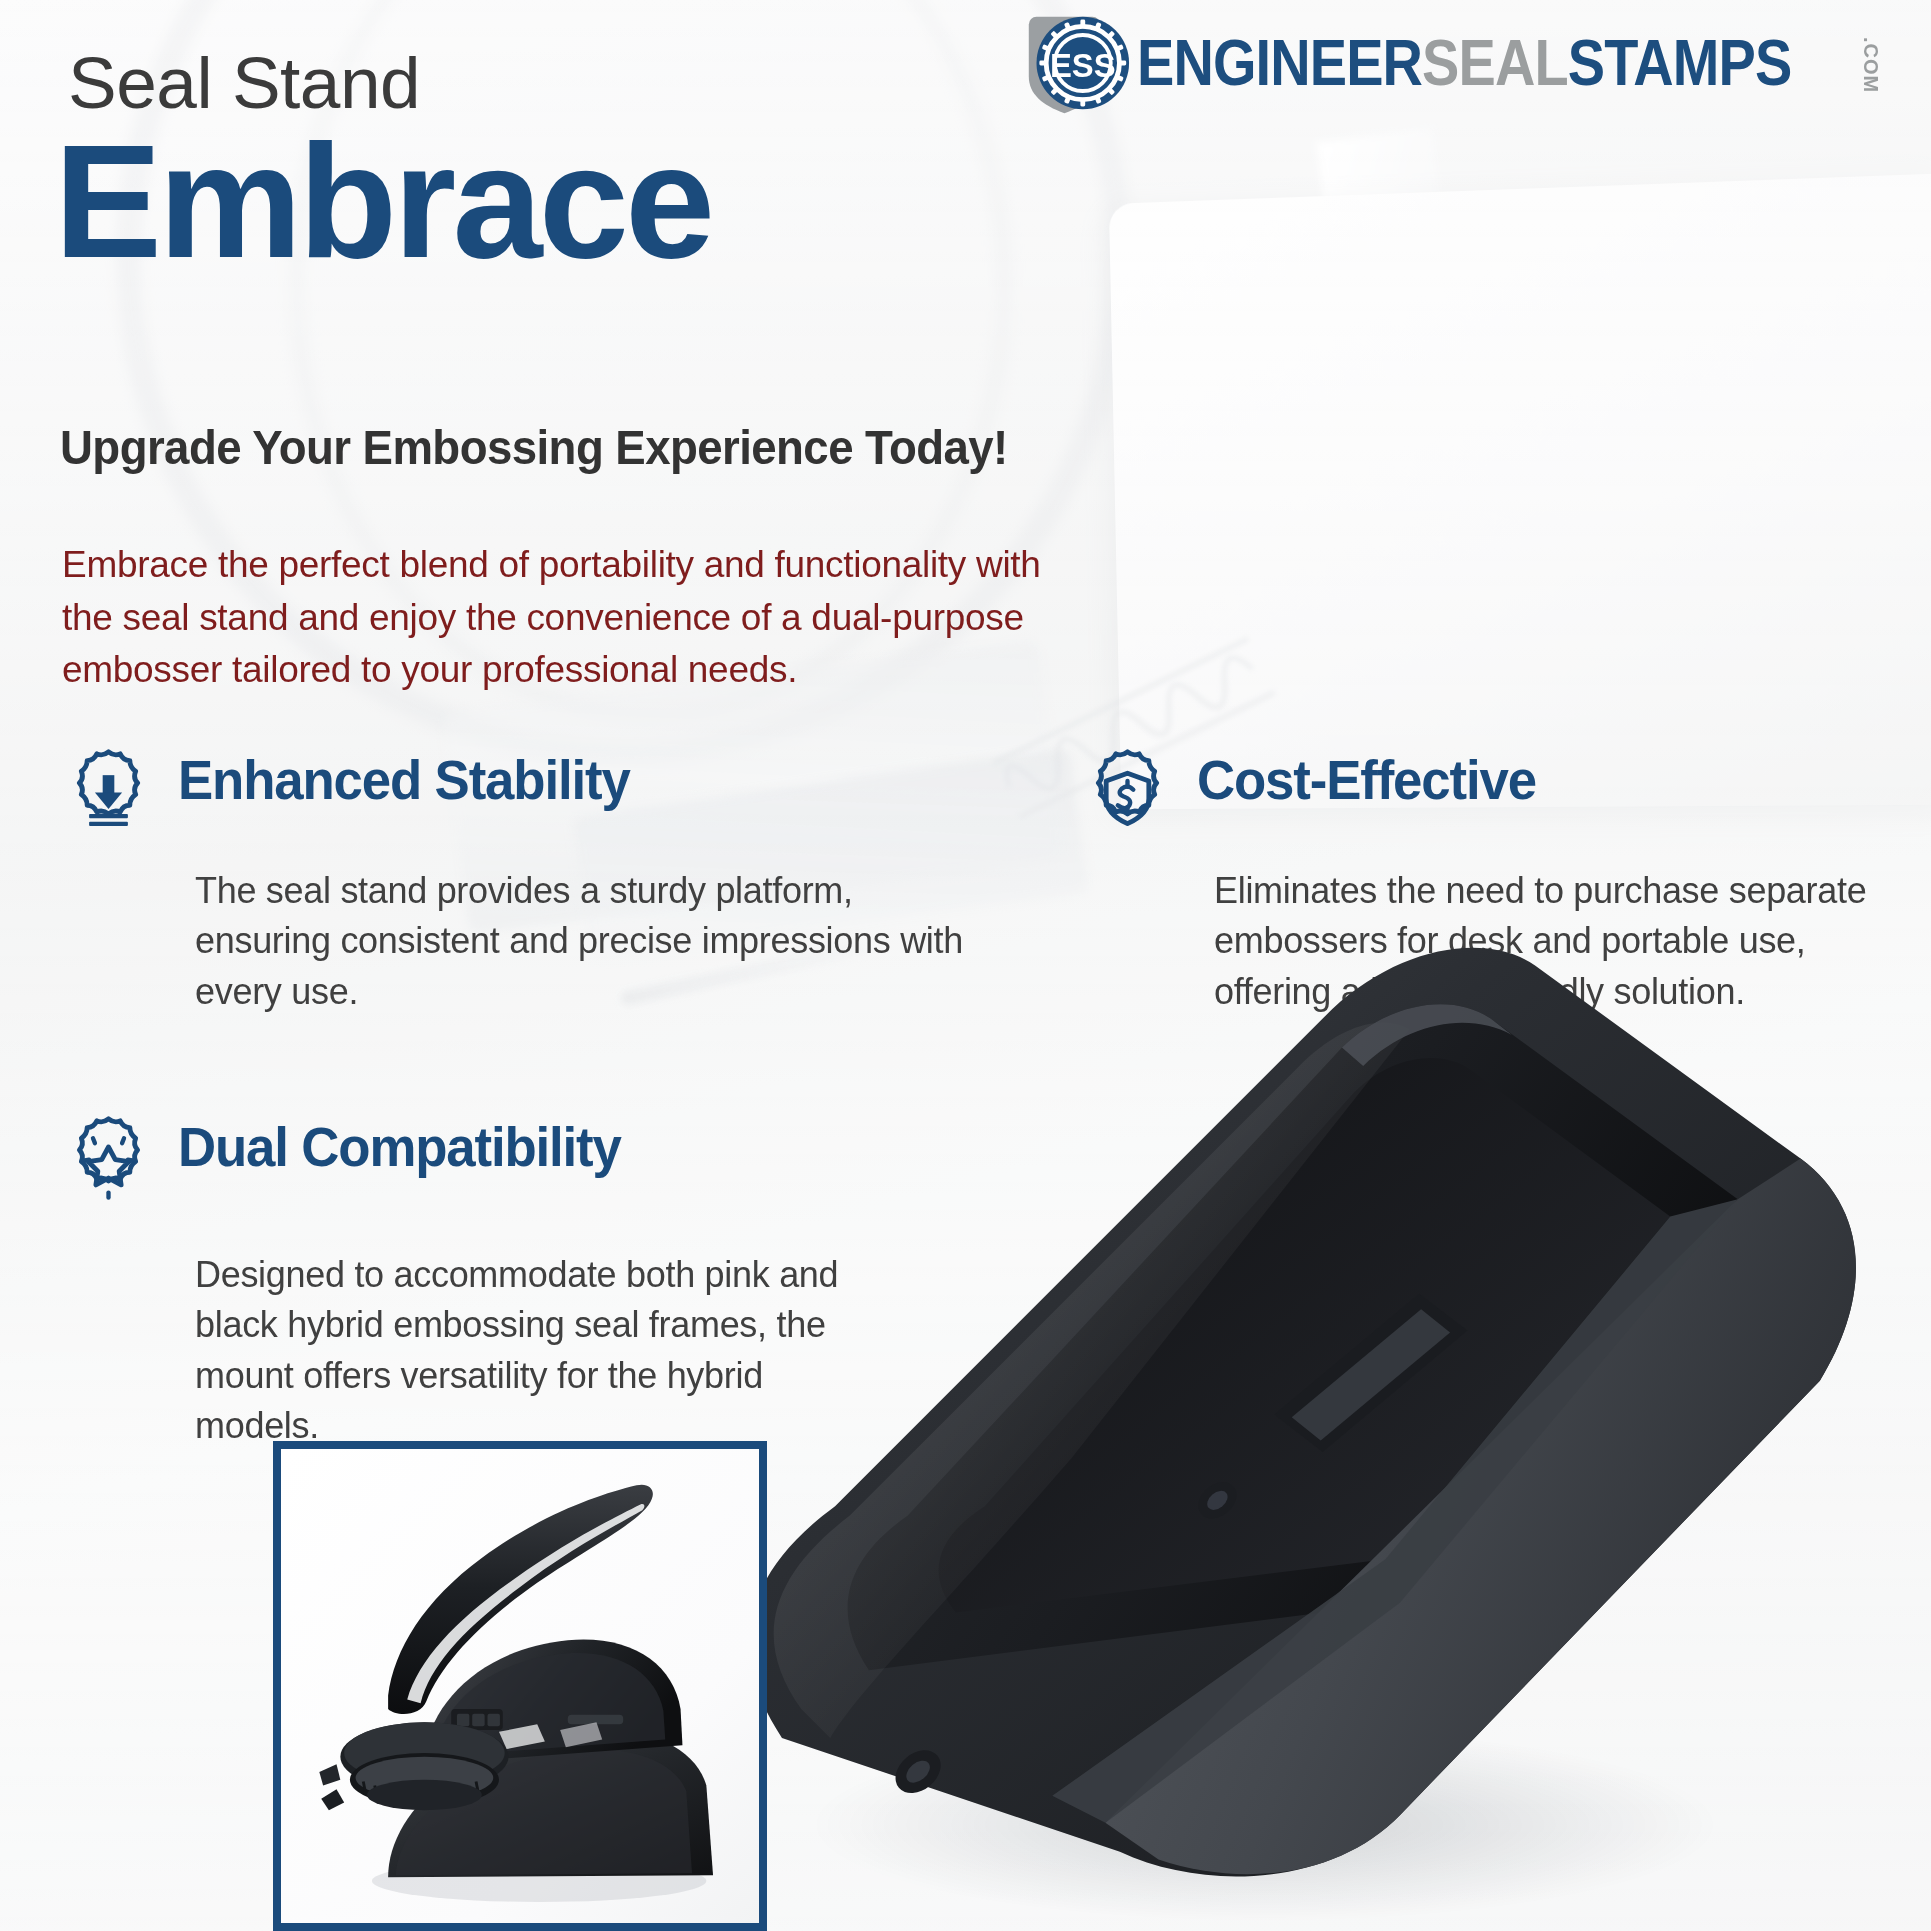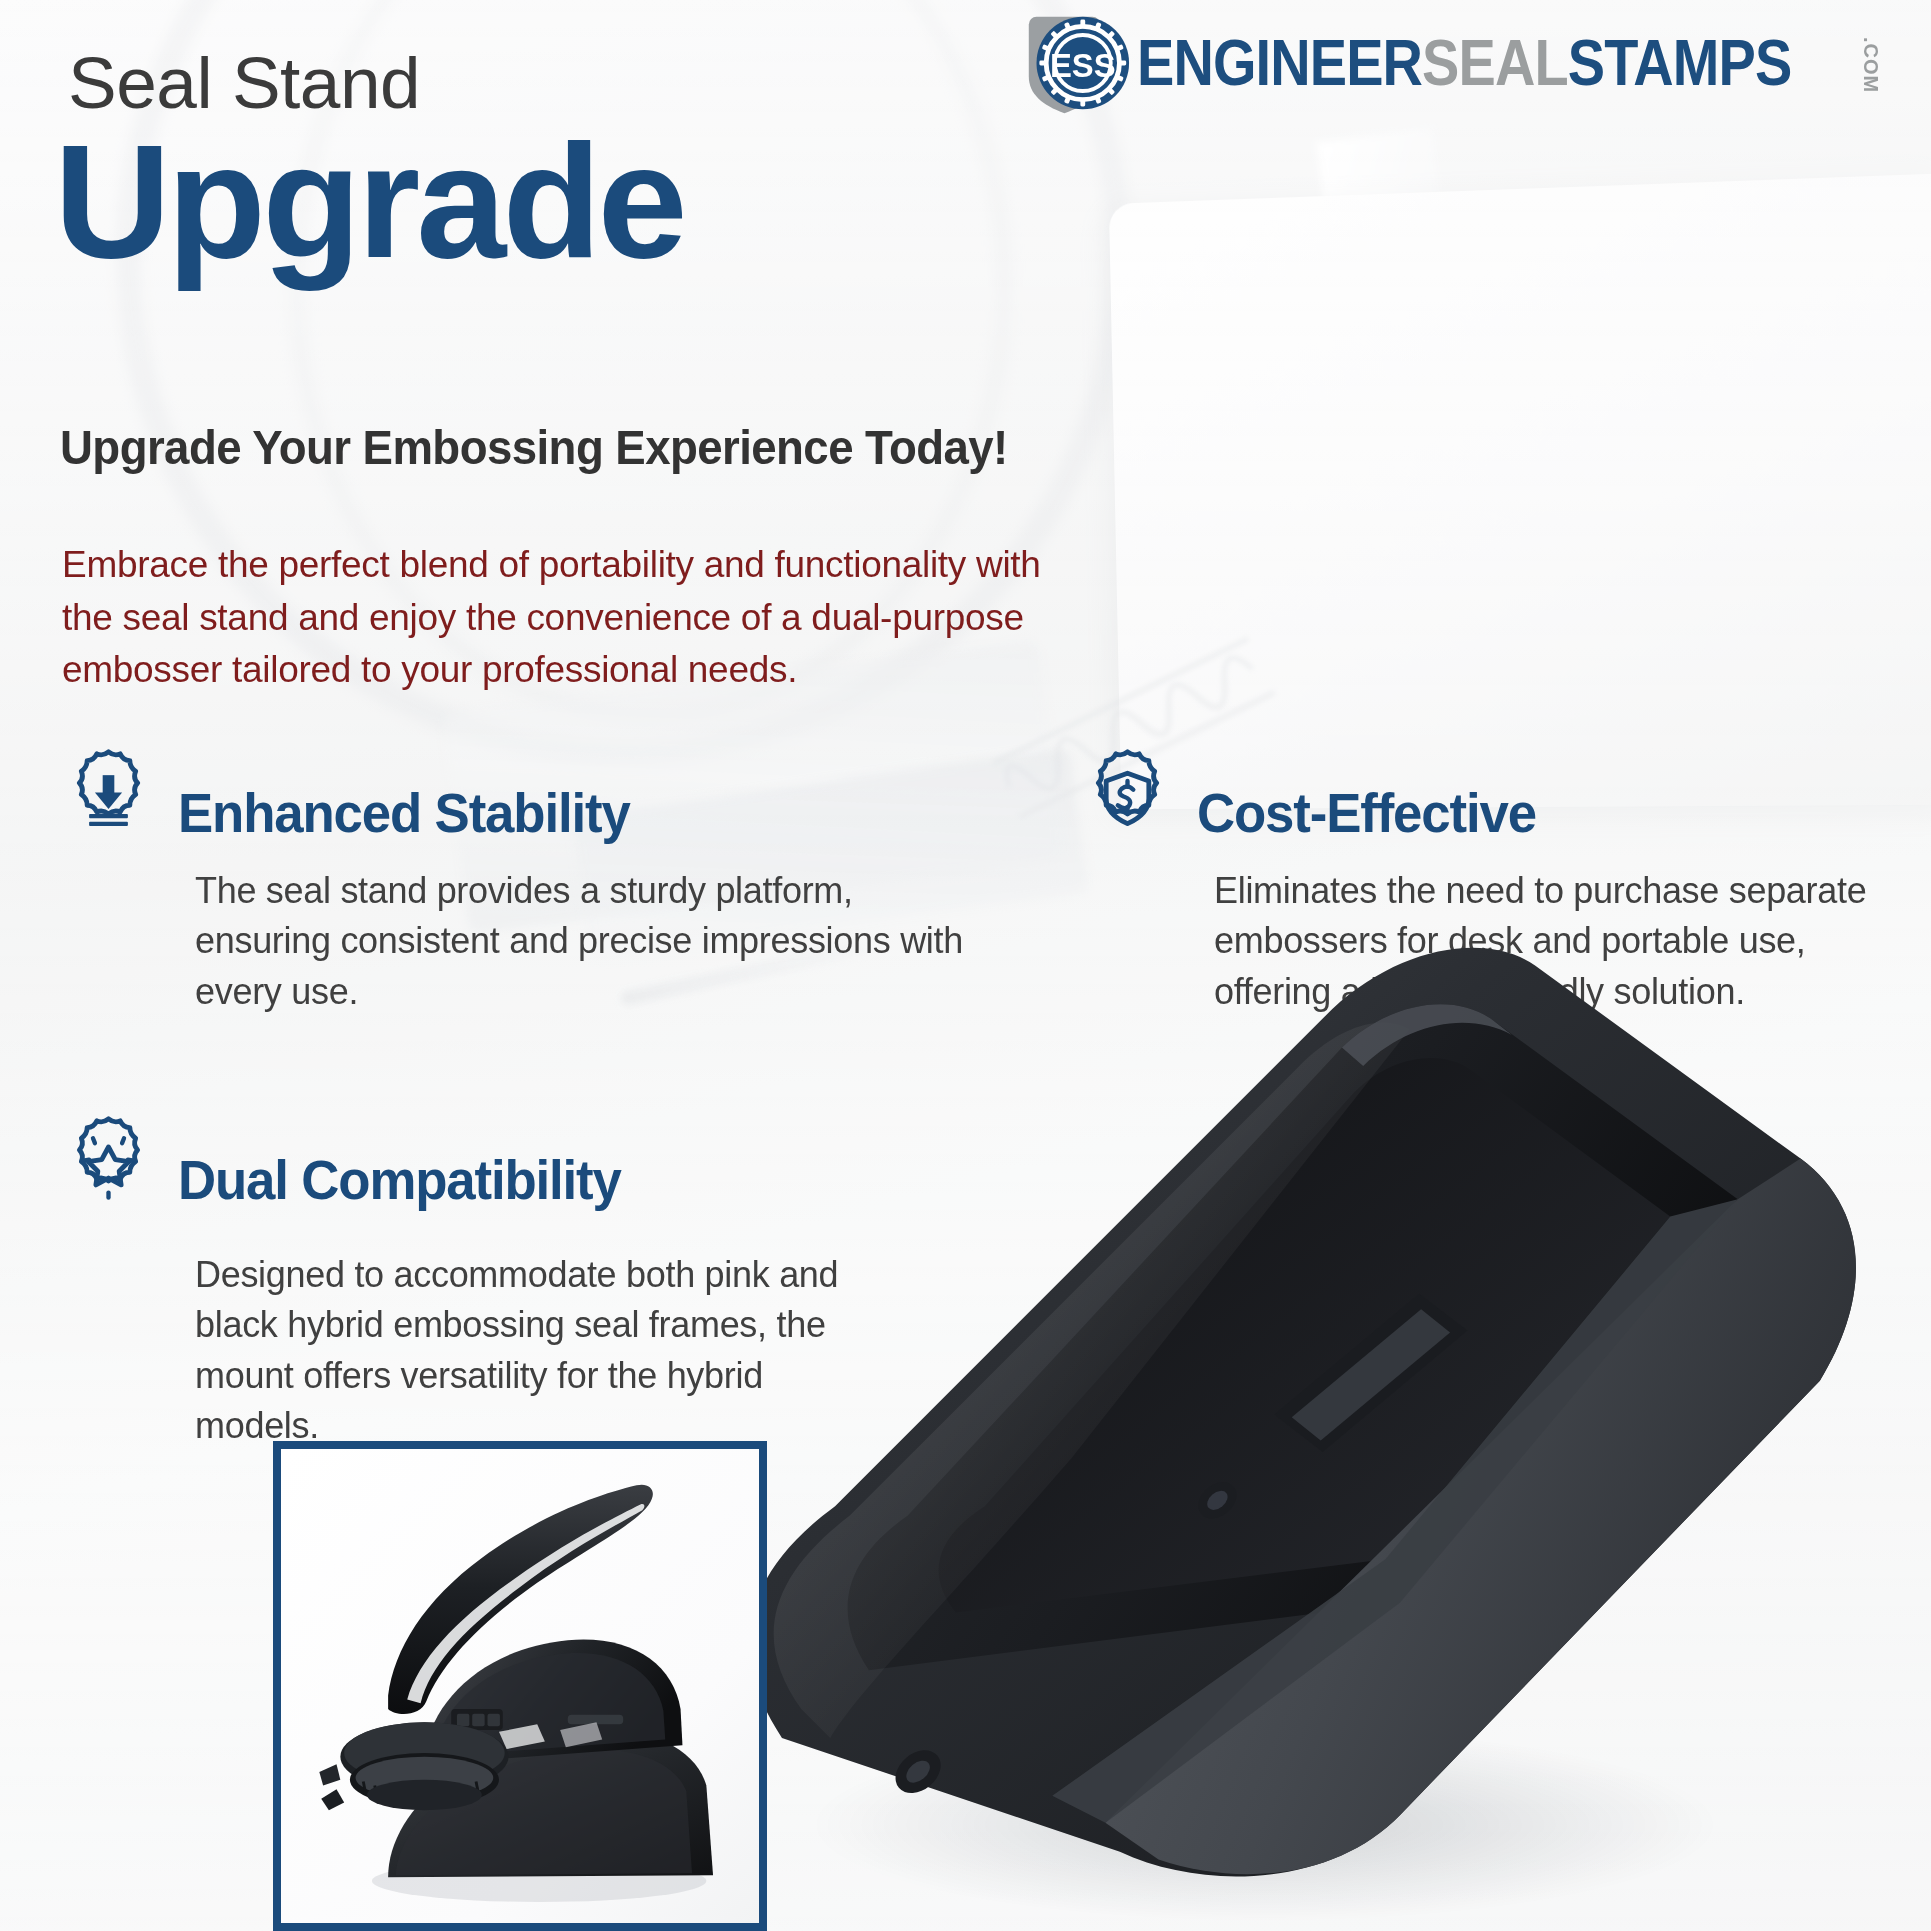--- a/index.html
+++ b/index.html
@@ -205,21 +205,21 @@
     font-size: 37px;
     line-height: 1.42;
     color: #7f1d1d;
     letter-spacing: -0.3px;
   }
 
   
   .feature { position: absolute; }
   .feature-head {
     display: flex;
-    align-items: flex-end;
+    align-items: flex-start;
     gap: 21px;
   }
   .feature-icon { width: 97px; height: 97px; flex: 0 0 auto; }
   .feature-title {
     font-size: 55px;
     font-weight: bold;
     color: #1b4b7c;
     letter-spacing: -1.2px;
     transform: scaleX(.96);
     transform-origin: left center;
@@ -328,21 +328,21 @@
       </svg>
       <div class="logo-word">
         <span class="logo-text">
           <span class="lt-blue">ENGINEER</span><span class="lt-gray">SEAL</span><span class="lt-blue">STAMPS</span>
         </span>
         <span class="logo-dotcom">.COM</span>
       </div>
     </div>
 
     <div class="kicker">Seal Stand</div>
-    <div class="headline">Upgrade</div>
+    <div class="headline">Embrace</div>
     <div class="subhead">Upgrade Your Embossing Experience Today!</div>
     <div class="lede">Embrace the perfect blend of portability and functionality with the seal stand and enjoy the convenience of a dual-purpose embosser tailored to your professional needs.</div>
 
     <div class="feature" id="feat-stability">
       <div class="feature-head">
         <svg class="feature-icon" viewBox="0 0 100 100">
           <path fill="none" stroke="#1b4b7c" stroke-width="5" stroke-linejoin="round" d="M50 4
                    q6 5 12 2 q3 7 10 7 q0 7 6 11 q-3 7 2 12 q-5 5 -2 12 q-6 4 -6 11 q-7 0 -10 7 q-6 -3 -12 2 q-6 -5 -12 -2 q-3 -7 -10 -7 q0 -7 -6 -11 q3 -7 -2 -12 q5 -5 2 -12 q6 -4 6 -11 q7 0 10 -7 q6 3 12 -2 z"></path>
           <g fill="#1b4b7c">
             <rect x="44" y="28" width="12" height="21"></rect>

